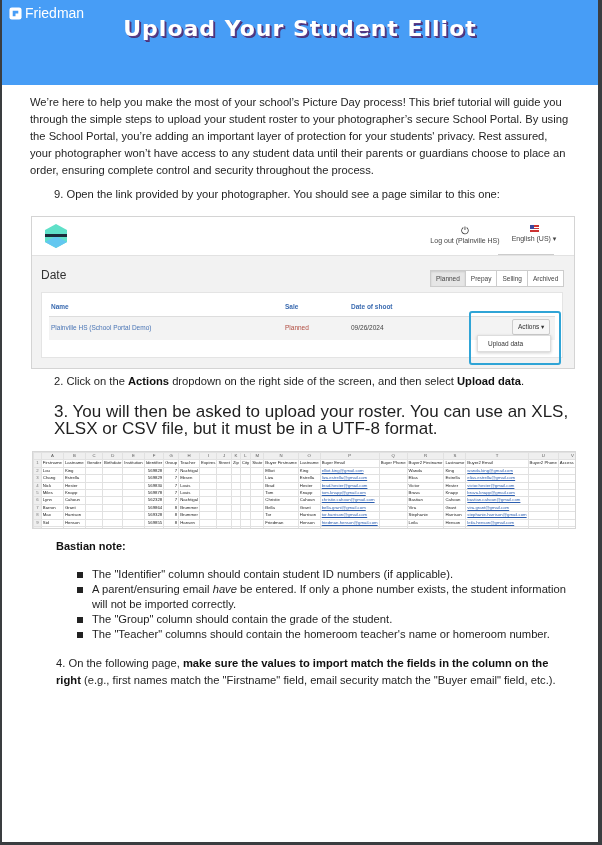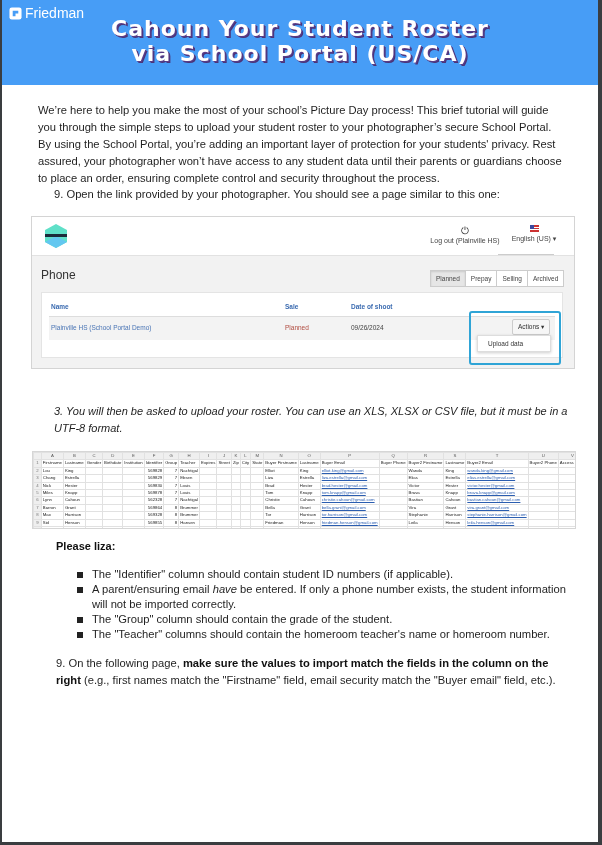--- a/index.html
+++ b/index.html
@@ -18,24 +18,24 @@
     color: #fff; font-size: 14px; font-weight: normal;
   }
   .brand-icon { width: 13px; height: 13px; }
   .title {
     position: absolute; left: 0; top: 16px; width: 596px; text-align: center;
     color: #ffffff; font-weight: bold; font-size: 22px; line-height: 25px; letter-spacing: 1px;
     text-shadow: 1px 1px 0 #5a3d8a, 2px 2px 0 #4b3478;
     font-family: "DejaVu Sans", sans-serif;
   }
   .content { position: absolute; left: 28px; top: 94px; width: 540px; color: #1f1f1f; font-size: 11.2px; line-height: 17px; }
-  .intro { margin: 8px; }
+  .intro { margin: 0; }
   .step1 { position: absolute; left: 52px; top: 188px; font-size: 11.2px; color: #1f1f1f; }
   .step2 { position: absolute; left: 52px; top: 375px; font-size: 11.2px; color: #1f1f1f; }
-  .step3 { position: absolute; left: 52px; top: 403px; width: 520px; font-size: 11px; line-height: 17px; color: #1f1f1f; font-style: italic; }
+  .step3 { position: absolute; left: 52px; top: 403px; width: 520px; font-size: 17px; line-height: 17px; color: #1f1f1f; }
 
   
   .portal {
     position: absolute; left: 29px; top: 216px; width: 542px; height: 151px;
     border: 1px solid #d4d4d4; background: #f2f2f2; overflow: hidden;
   }
   .portal-top { position: absolute; left: 0; top: 0; width: 542px; height: 38px; background: #fff; border-bottom: 1px solid #e2e2e2; }
   .captured-logo { position: absolute; left: 12px; top: 6px; width: 24px; height: 26px; }
   .logout { position: absolute; left: 398px; top: 8px; width: 70px; text-align: center; font-size: 7px; color: #444; }
   .logout .ico { display: block; font-size: 10px; line-height: 12px; color: #333; }
@@ -85,22 +85,21 @@
 
   <div class="banner">
     <div class="brand">
       <svg class="brand-icon" viewBox="0 0 14 14">
         <rect x="0.5" y="0.5" width="13" height="13" rx="2.5" fill="#fff"></rect>
         <path d="M4 4 L10 4 L10 7 L7 7 L7 10 L4 10 Z" fill="#479df6"></path>
       </svg>
       <span>Friedman</span>
     </div>
     <div class="title">
-      <div>Cahoun Your Student Roster</div>
-      <div>via School Portal (US/CA)</div>
+      <div>Upload Your Student Elliot</div>
     </div>
   </div>
 
   <div class="content">
     <p class="intro">We’re here to help you make the most of your school’s Picture Day process! This brief tutorial will guide you through the simple steps to upload your student roster to your photographer’s secure School Portal. By using the School Portal, you’re adding an important layer of protection for your students' privacy. Rest assured, your photographer won’t have access to any student data until their parents or guardians choose to place an order, ensuring complete control and security throughout the process.</p>
   </div>
 
   <div class="step1">9. Open the link provided by your photographer. You should see a page similar to this one:</div>
 
   <div class="portal">
@@ -114,21 +113,21 @@
         <span class="ico">⏻</span>
         <span>Log out (Plainville HS)</span>
       </div>
       <div class="lang">
         <span class="flag"></span>
         <span>English (US) ▾</span>
       </div>
     </div>
     <div class="lang-underline"></div>
 
-    <div class="jobs-title">Phone</div>
+    <div class="jobs-title">Date</div>
 
     <div class="filters">
       <span class="filter active">Planned</span>
       <span class="filter">Prepay</span>
       <span class="filter">Selling</span>
       <span class="filter">Archived</span>
     </div>
 
     <div class="jobs-card">
       <div class="jobs-table">
@@ -143,20 +142,23 @@
       </div>
     </div>
 
     <div class="highlight"></div>
     <span class="actions-btn">Actions ▾</span>
     <div class="menu">
       <span class="menu-item">Upload data</span>
     </div>
   </div>
 
+  <div class="step2">
+    <span>2. Click on the </span><b>Actions</b><span> dropdown on the right side of the screen, and then select </span><b>Upload data</b><span>.</span>
+  </div>
 
   <div class="step3">3. You will then be asked to upload your roster. You can use an XLS, XLSX or CSV file, but it must be in a UTF-8 format.</div>
 
   <div class="sheet">
     <table>
       <colgroup id="sheet-cols">
           <col style="width: 6px;">
           <col style="width: 19px;">
           <col style="width: 21px;">
           <col style="width: 22px;">
@@ -453,24 +455,24 @@
             <td>Emma</td>
             <td>Hall</td>
             <td class="mail">emma.hall@gmail.com</td>
             <td></td>
             <td></td>
           </tr>
         </tbody>
     </table>
   </div>
 
-  <div class="note-title">Please liza:</div>
+  <div class="note-title">Bastian note:</div>
   <ul class="notes">
     <li><span class="bullet"></span><span>The "Identifier" column should contain student ID numbers (if applicable).</span></li>
     <li><span class="bullet"></span><span>A parent/ensuring email </span><em>have</em><span> be entered. If only a phone number exists, the student information will not be imported correctly.</span></li>
     <li><span class="bullet"></span><span>The "Group" column should contain the grade of the student.</span></li>
     <li><span class="bullet"></span><span>The "Teacher" columns should contain the homeroom teacher's name or homeroom number.</span></li>
   </ul>
 
   <div class="step4">
-    <span>9. On the following page, </span><b>make sure the values to import match the fields in the column on the right</b><span> (e.g., first names match the "Firstname" field, email security match the "Buyer email" field, etc.).</span>
+    <span>4. On the following page, </span><b>make sure the values to import match the fields in the column on the right</b><span> (e.g., first names match the "Firstname" field, email security match the "Buyer email" field, etc.).</span>
   </div>
 </div>
 
 </body></html>

